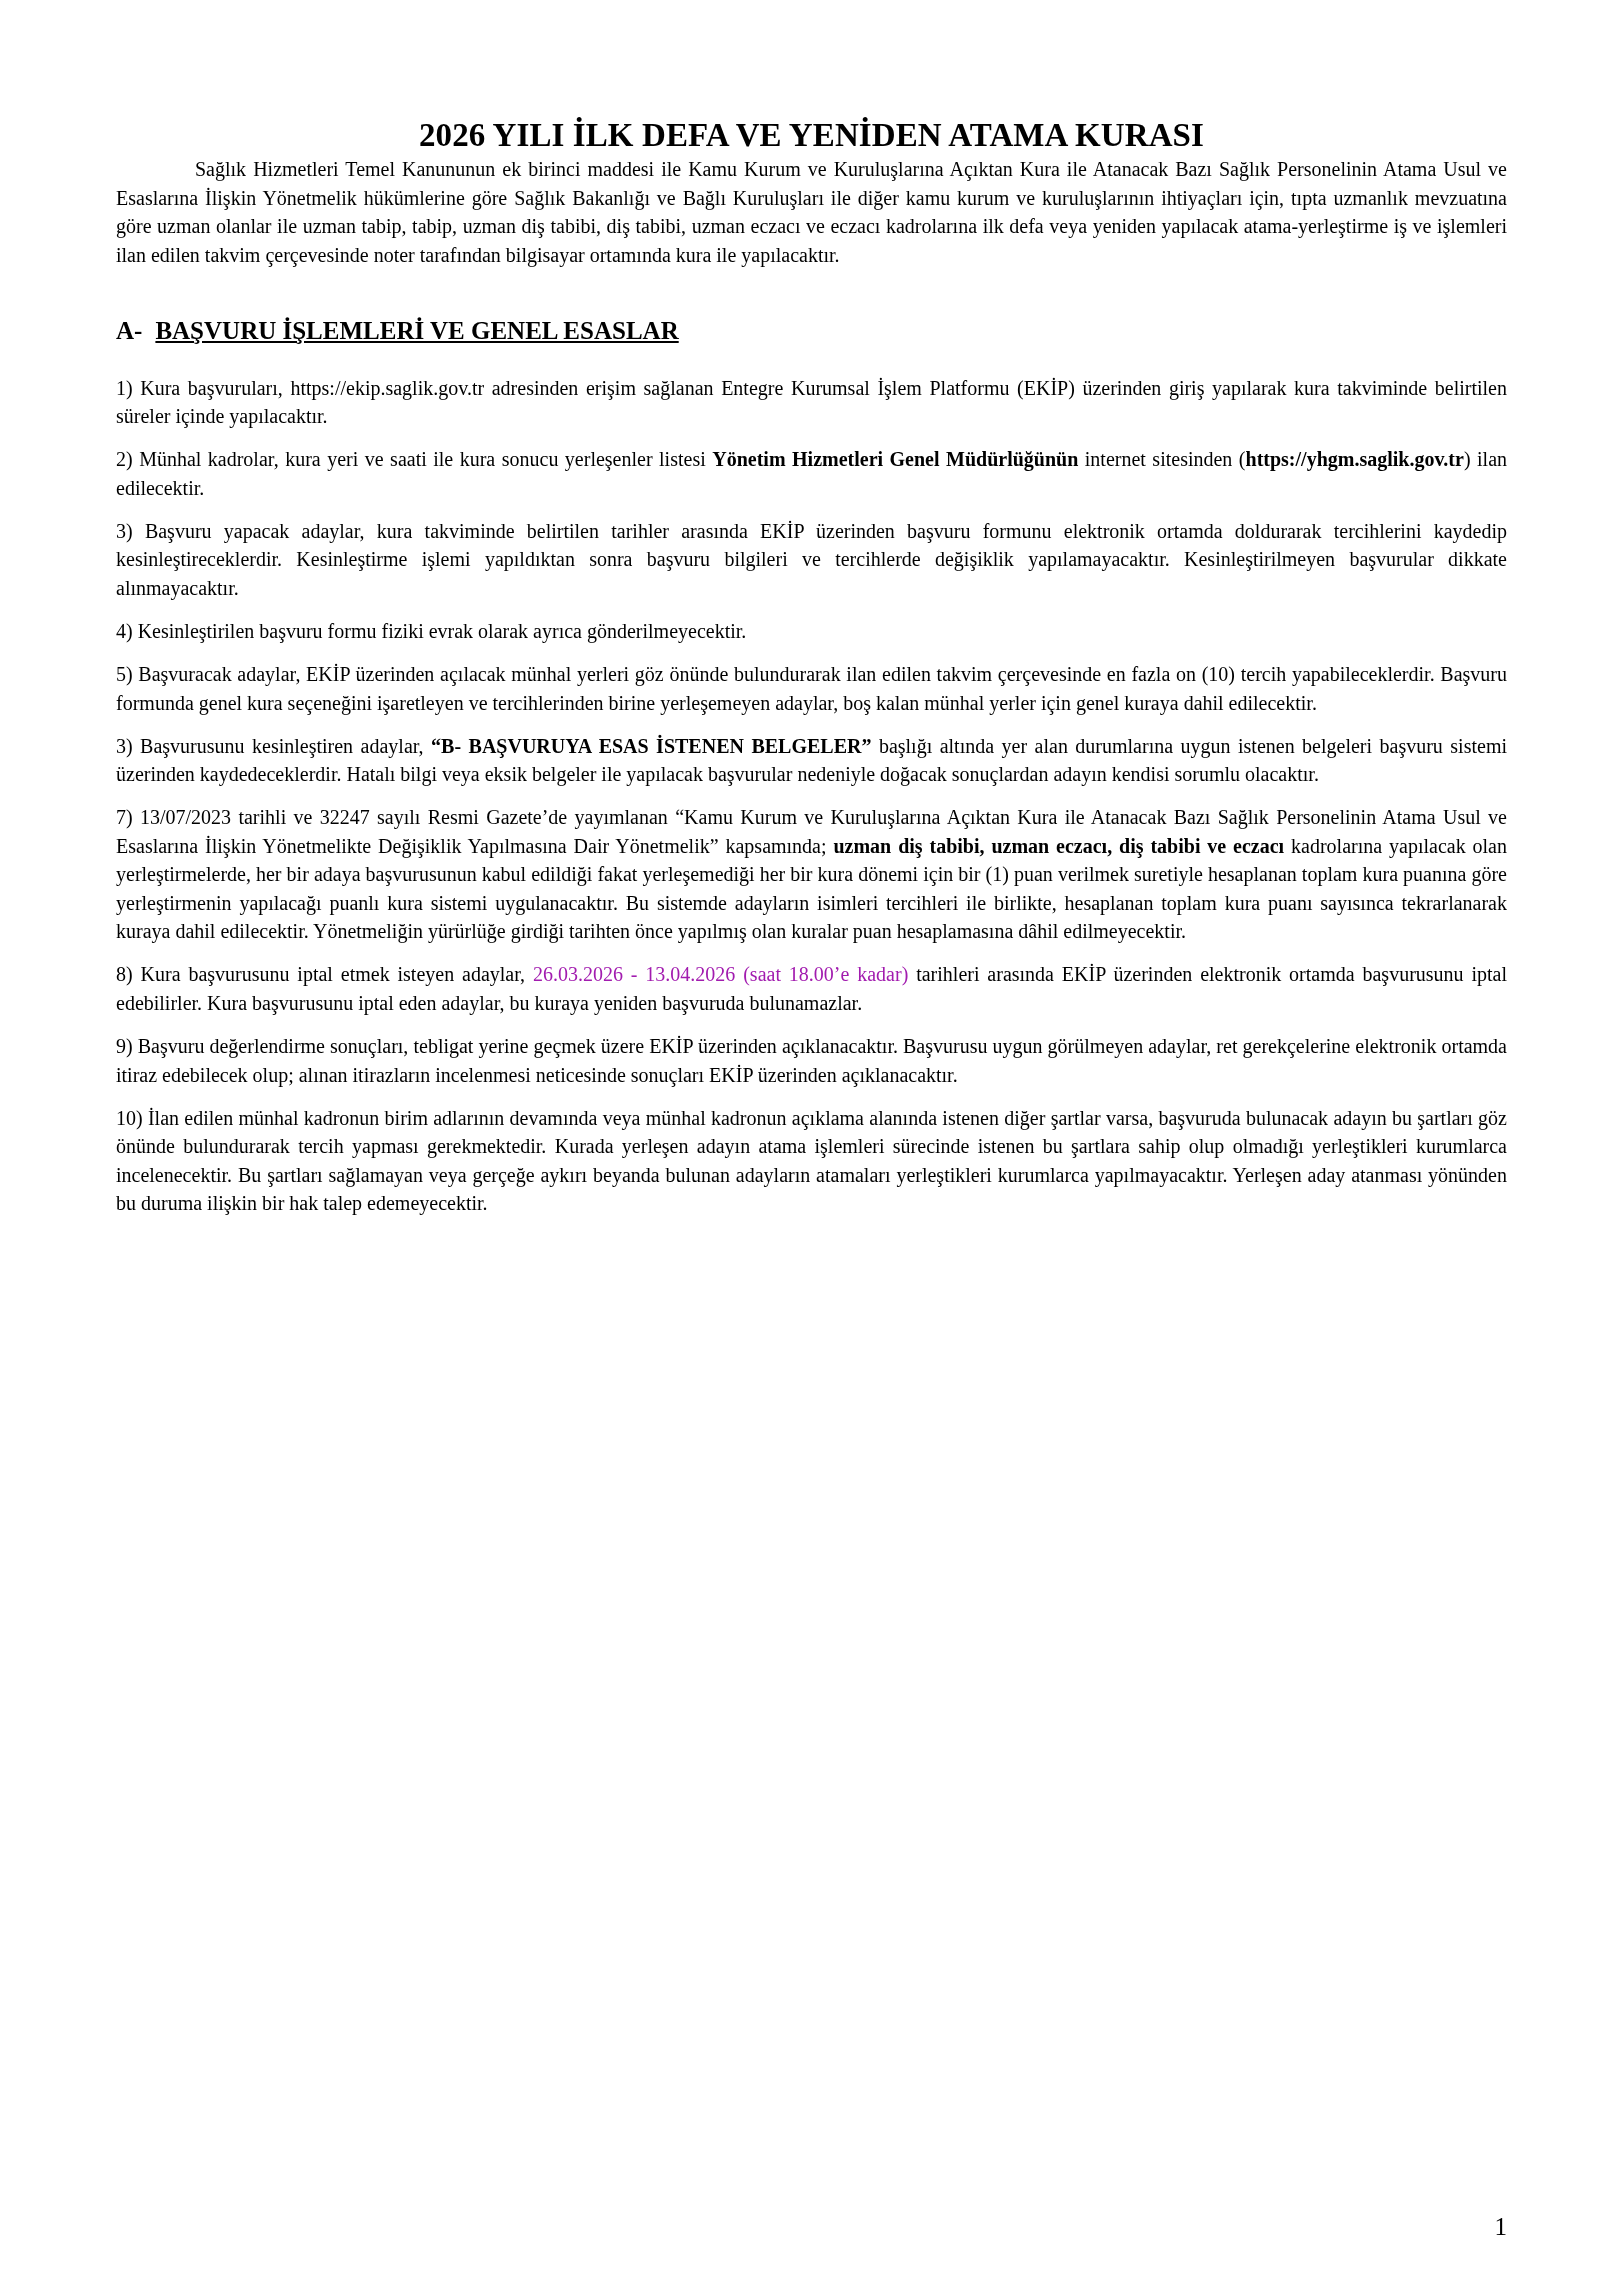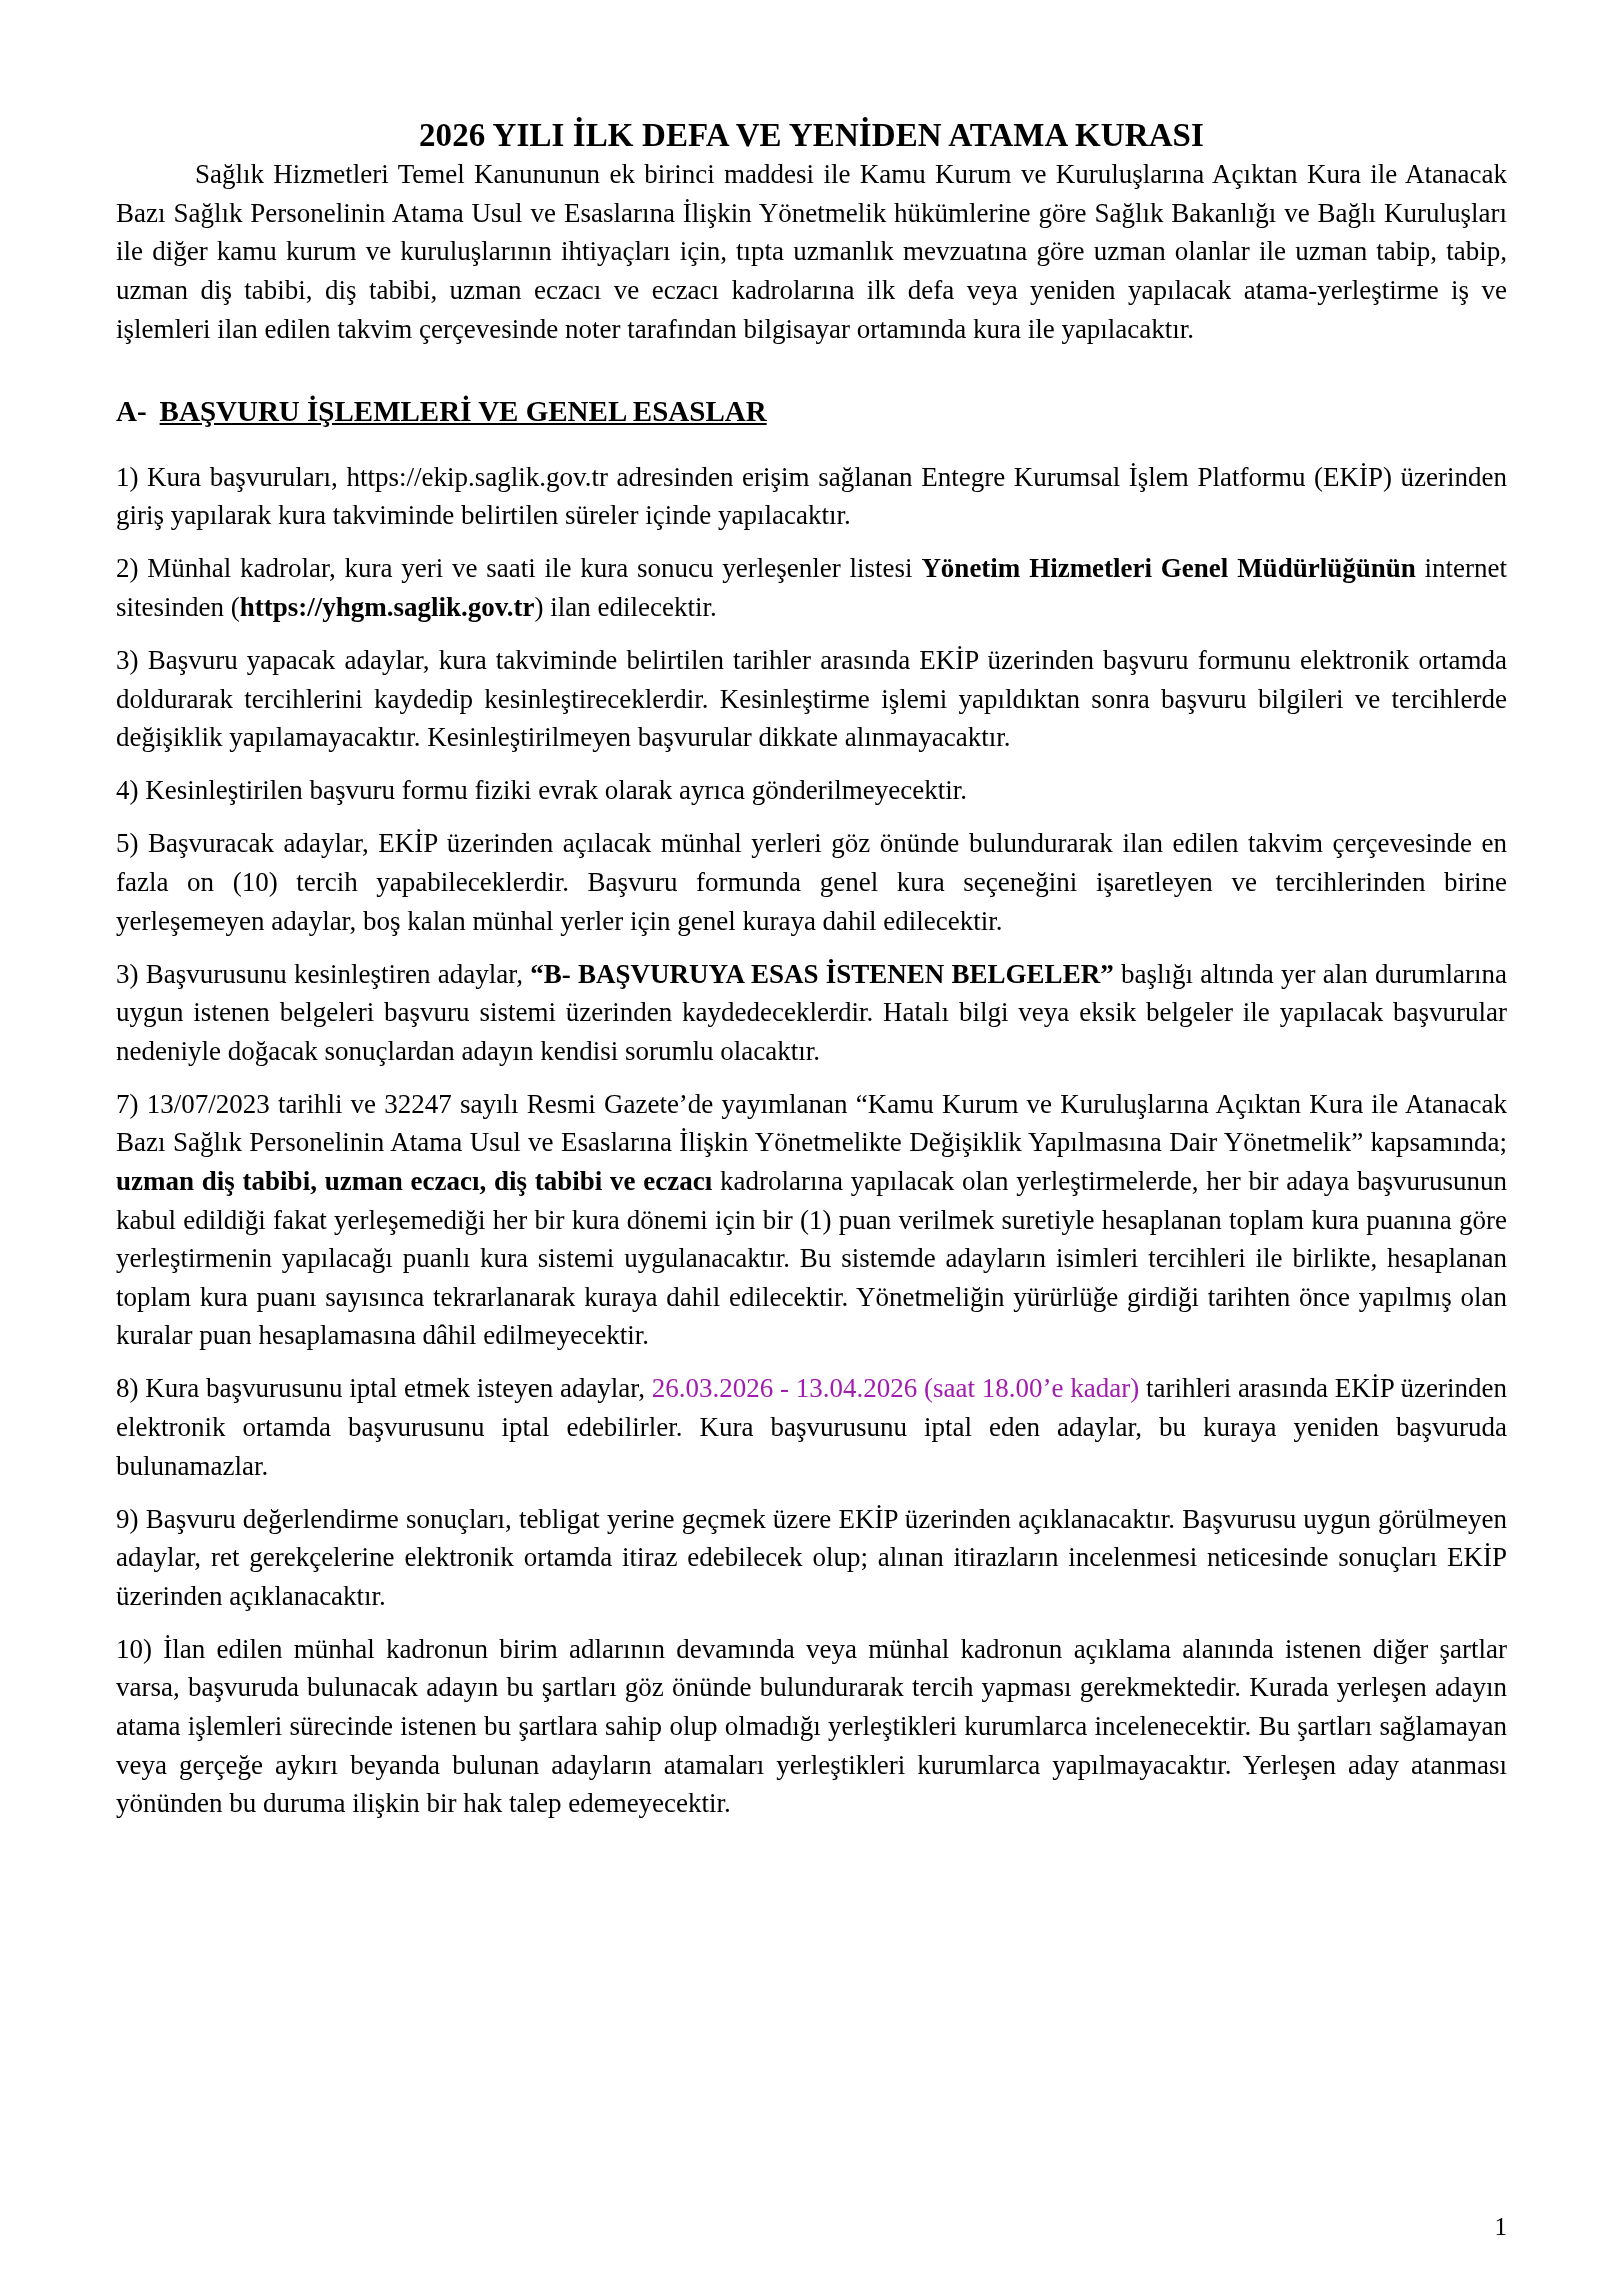--- a/index.html
+++ b/index.html
@@ -27,32 +27,32 @@
     font-weight: bold;
     font-size: 33px;
     line-height: 1.18;
     letter-spacing: 0.1px;
     margin: 18.3px 0 0 0;
   }
   .title .line2 {
     display: block;
   }
   p.body-par {
-    font-size: 27px;
+    font-size: 20px;
     line-height: 1.43;
     text-align: justify;
     text-justify: inter-word;
     margin: 0 0 14.4px 0;
   }
   .intro {
     margin-top: 41px;
     text-indent: 79px;
   }
   .section-head {
-    font-size: 29px;
+    font-size: 25px;
     line-height: 1.4;
     font-weight: bold;
     margin: 43px 0 26px 0;
   }
   .section-head .letter {
     font-weight: bold;
     text-decoration: none;
   }
   .section-head .underlined {
     text-decoration: underline;

